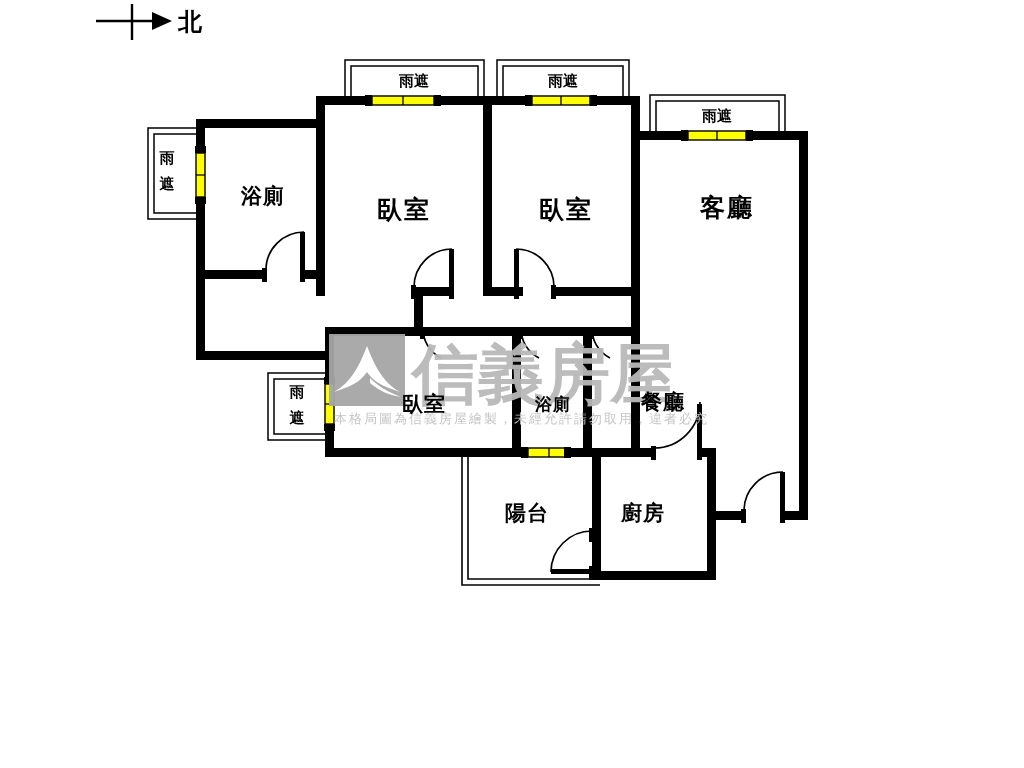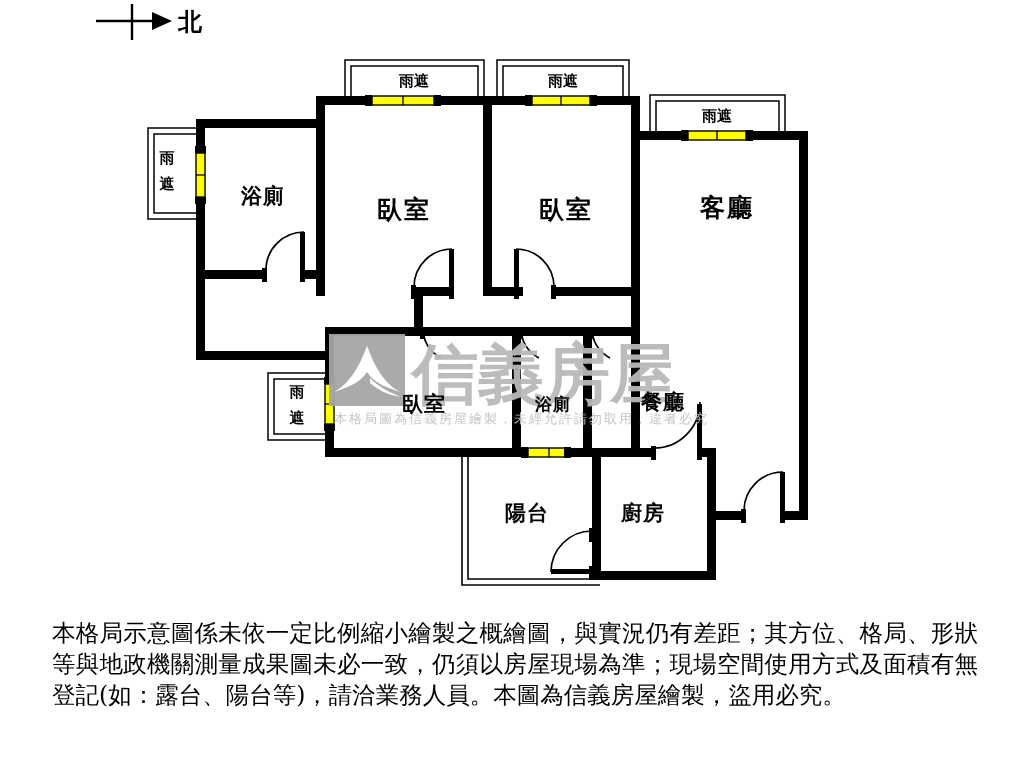--- a/index.html
+++ b/index.html
@@ -335,15 +335,14 @@
     <text class="shieldlabel" x="563" y="82">雨遮</text>
     <text class="shieldlabel" x="717" y="117">雨遮</text>
 
     <text class="shieldlabel" x="167" y="159">雨</text>
     <text class="shieldlabel" x="167" y="185">遮</text>
     <text class="shieldlabel" x="297" y="393">雨</text>
     <text class="shieldlabel" x="297" y="419">遮</text>
 
   </svg>
 
-  <div id="disclaimer">本格局示意圖係未依一定比例縮小繪製之概繪圖，與實況仍有差距；其方位、格局、形狀等與地政機關測量成果圖未必一致，仍須以房屋現場為準；現場空間使用方式及面積有無登記(如：露台、陽台等)，請洽業務人員。本圖為信義房屋繪製，盜用必究。</div>
 
 </div>
 
 </body></html>

